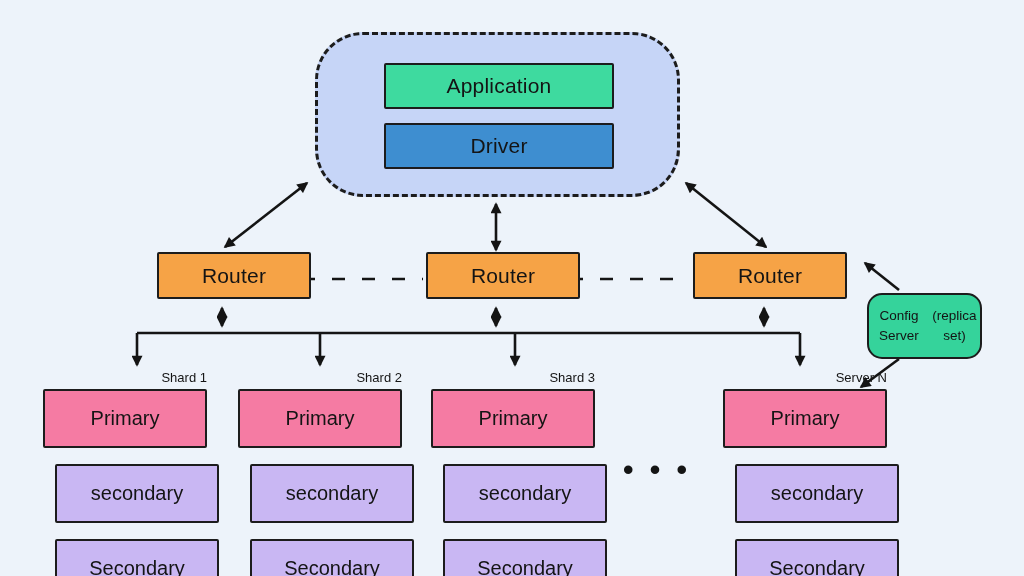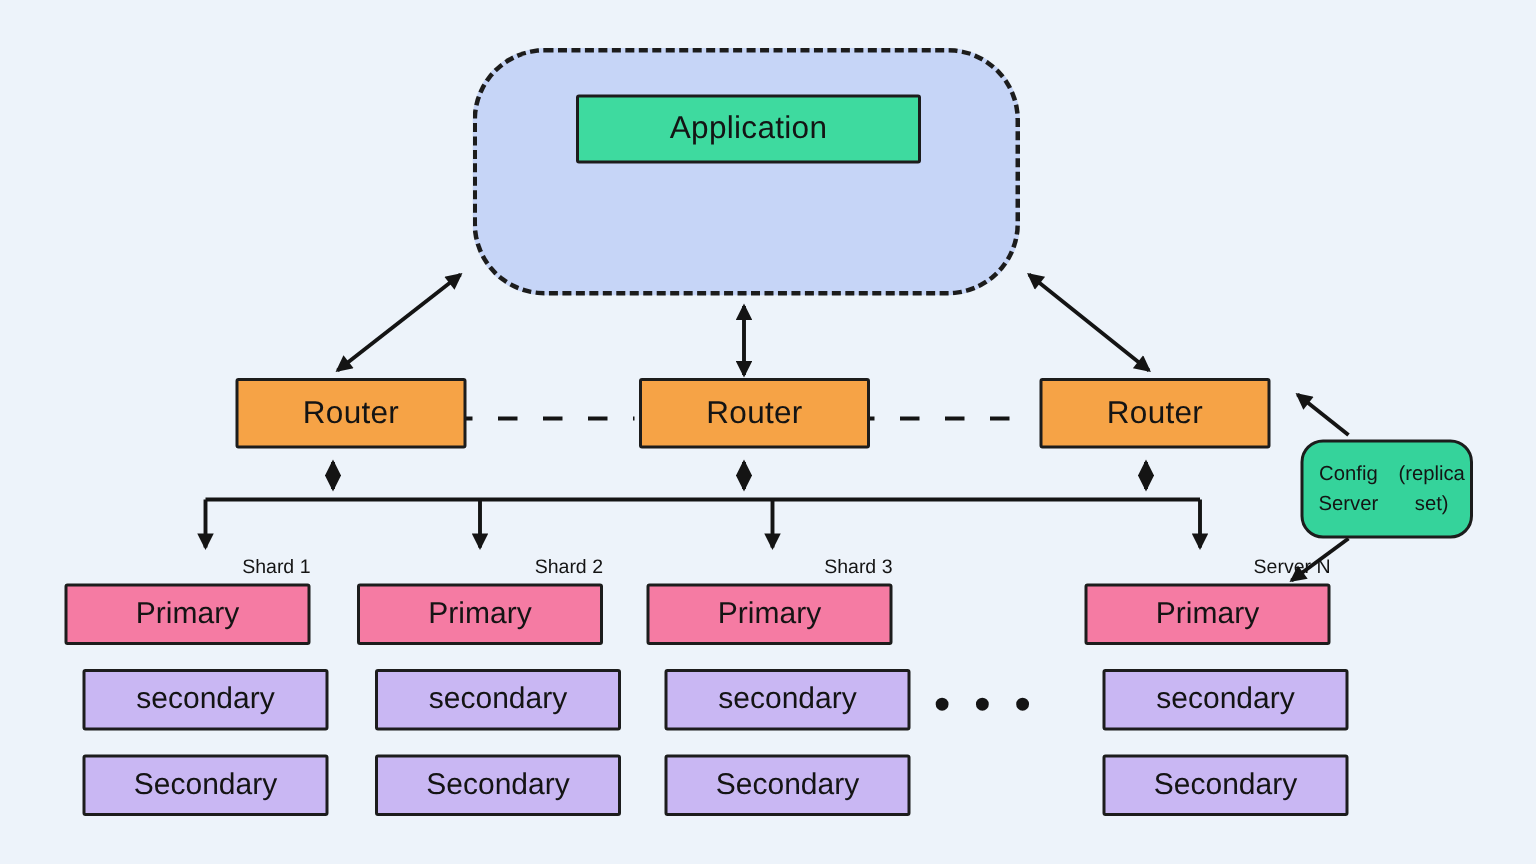--- a/index.html
+++ b/index.html
@@ -68,21 +68,21 @@
   .shard-col-1{left:43px;}
   .shard-col-2{left:238px;}
   .shard-col-3{left:431px;}
   .shard-col-4{left:723px;}
   .shard-label{
     height:17px;margin-bottom:3px;
     font-size:13px;text-align:right;
     line-height:17px;
   }
   .shard-box{
-    position:relative;width:164px;height:41px;margin-bottom:16px;
+    position:relative;width:164px;height:59px;margin-bottom:16px;
     display:flex;align-items:center;justify-content:center;
     border:2px solid #1c1c1c;box-sizing:border-box;
     font-size:20px;border-radius:2px;
   }
   .shard-primary{background:var(--primary-fill);}
   .shard-secondary{background:var(--secondary-fill);margin-left:12px;}
 
   .ellipsis{
     position:absolute;left:617px;top:450px;width:80px;height:40px;
     display:flex;align-items:center;justify-content:center;
@@ -121,20 +121,23 @@
     <line class="wire" x1="800" y1="333" x2="800" y2="365" marker-end="url(#ah)"></line>
 
     <line class="wire" x1="899" y1="290" x2="865" y2="263" marker-end="url(#ah)"></line>
     <line class="wire" x1="899" y1="359" x2="861" y2="387" marker-end="url(#ah)"></line>
   </svg>
 
   <div class="cluster">
     <div class="box app-box">
       <span>Application</span>
     </div>
+    <div class="box driver-box">
+      <span>Driver</span>
+    </div>
   </div>
 
   <div class="box router router-1">
     <span>Router</span>
   </div>
   <div class="box router router-2">
     <span>Router</span>
   </div>
   <div class="box router router-3">
     <span>Router</span>

